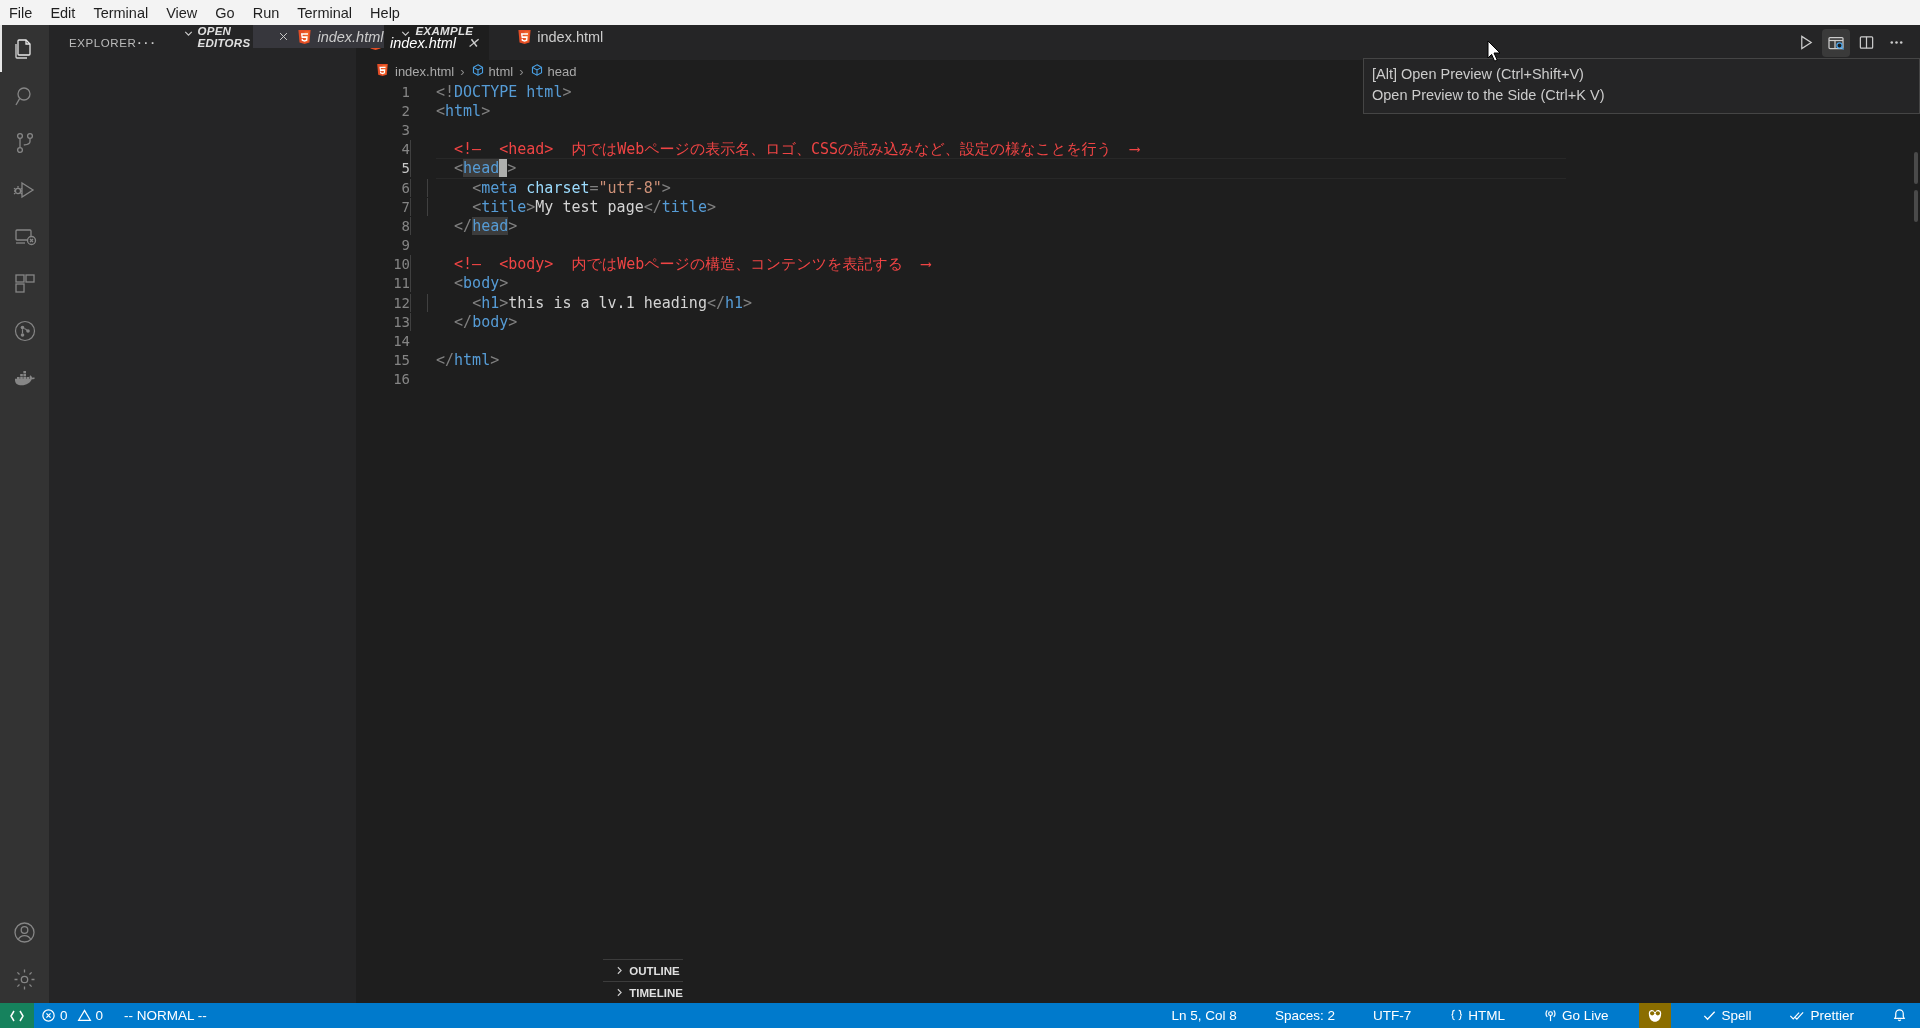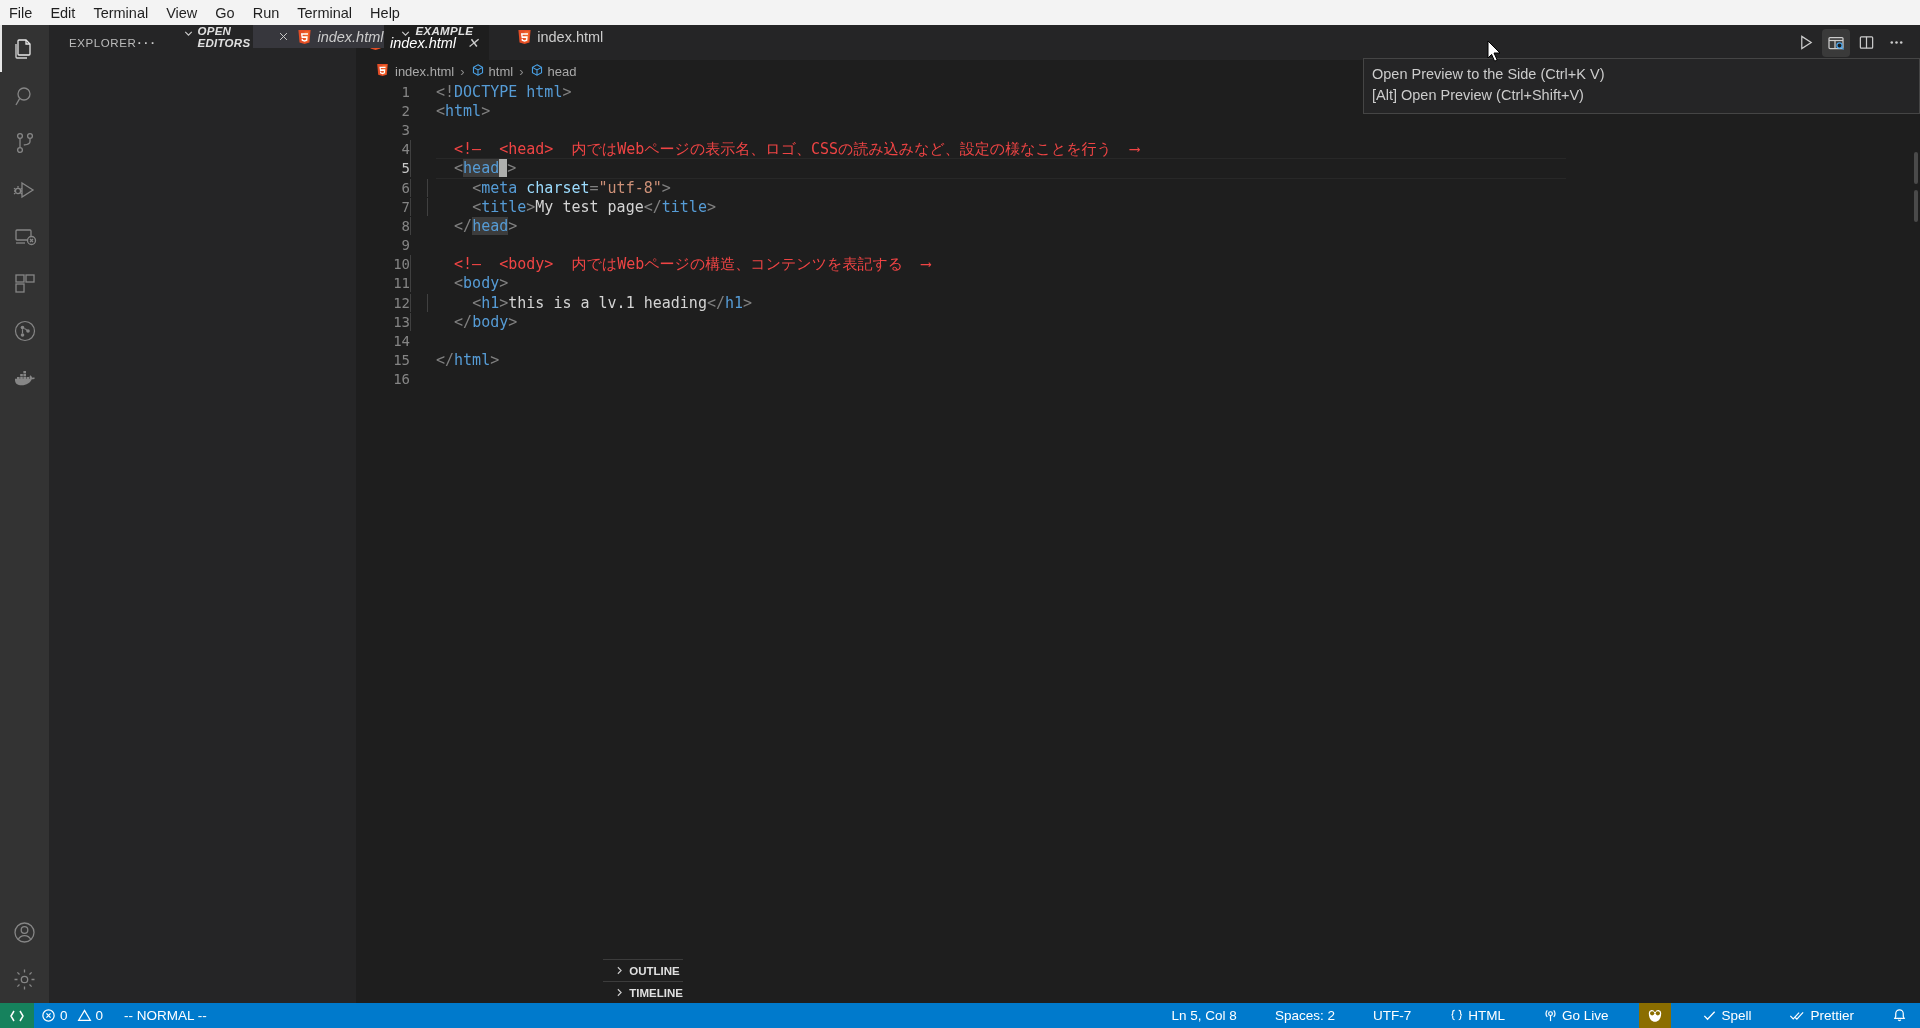--- a/index.html
+++ b/index.html
@@ -479,22 +479,22 @@
       <div class="line"><div class="lnum">16</div><div class="ltext"></div></div>
     </div>
 
   <div id="minimap">
     <div class="mm-bar" style="top:70px;height:32px;"></div>
     <div class="mm-bar" style="top:108px;height:32px;"></div>
   </div>
 </div>
 
 <div id="tooltip">
+  <div>[Alt] Open Preview (Ctrl+Shift+V)</div>
   <div>Open Preview to the Side (Ctrl+K V)</div>
-  <div>[Alt] Open Preview (Ctrl+Shift+V)</div>
 </div>
 
 <svg id="cursor-arrow" width="18" height="24" viewBox="0 0 18 24">
   <path d="M2 1l12 12h-6l3.2 7-2.6 1.2L5.6 14.4 2 18z" fill="#ffffff" stroke="#000000" stroke-width="1"></path>
 </svg>
 
 <div id="statusbar">
   <div class="sb-remote">
     <svg width="16" height="16" viewBox="0 0 16 16" fill="none" stroke="#ffffff" stroke-width="1.5">
       <path d="M5 3L2 8l3 5M11 3l3 5-3 5"></path>

